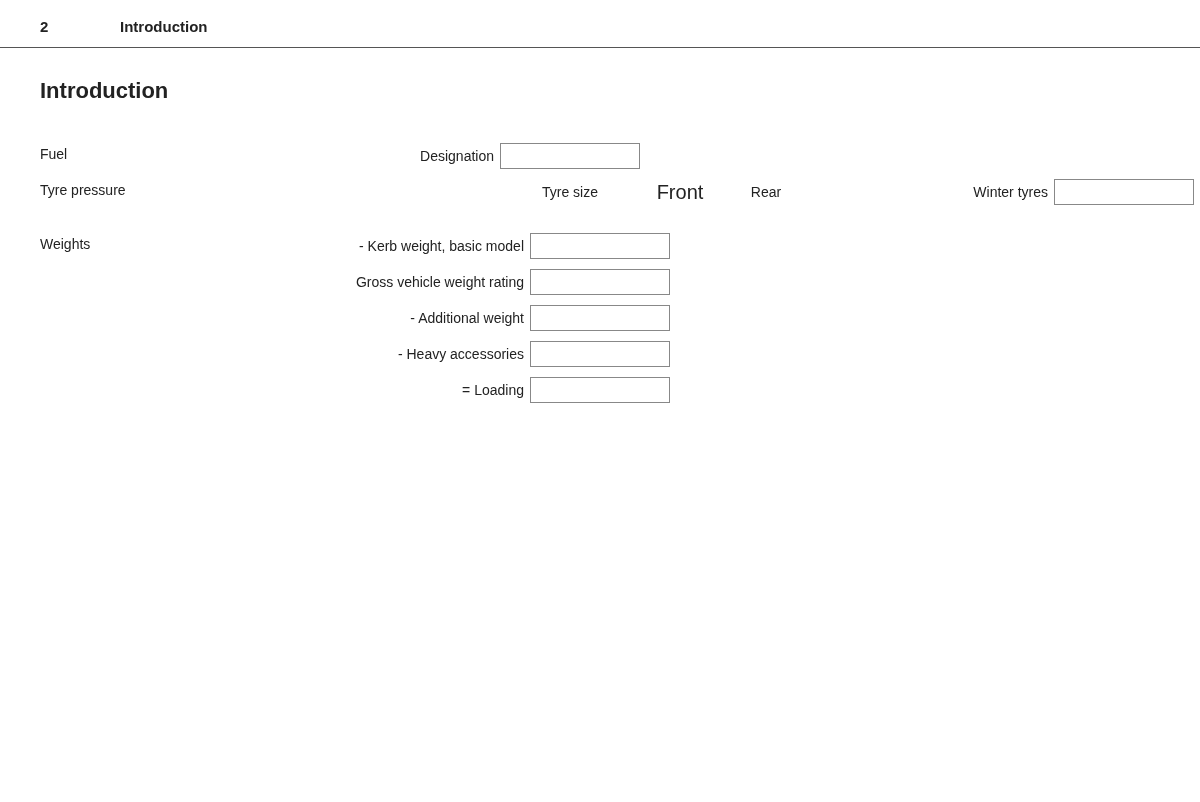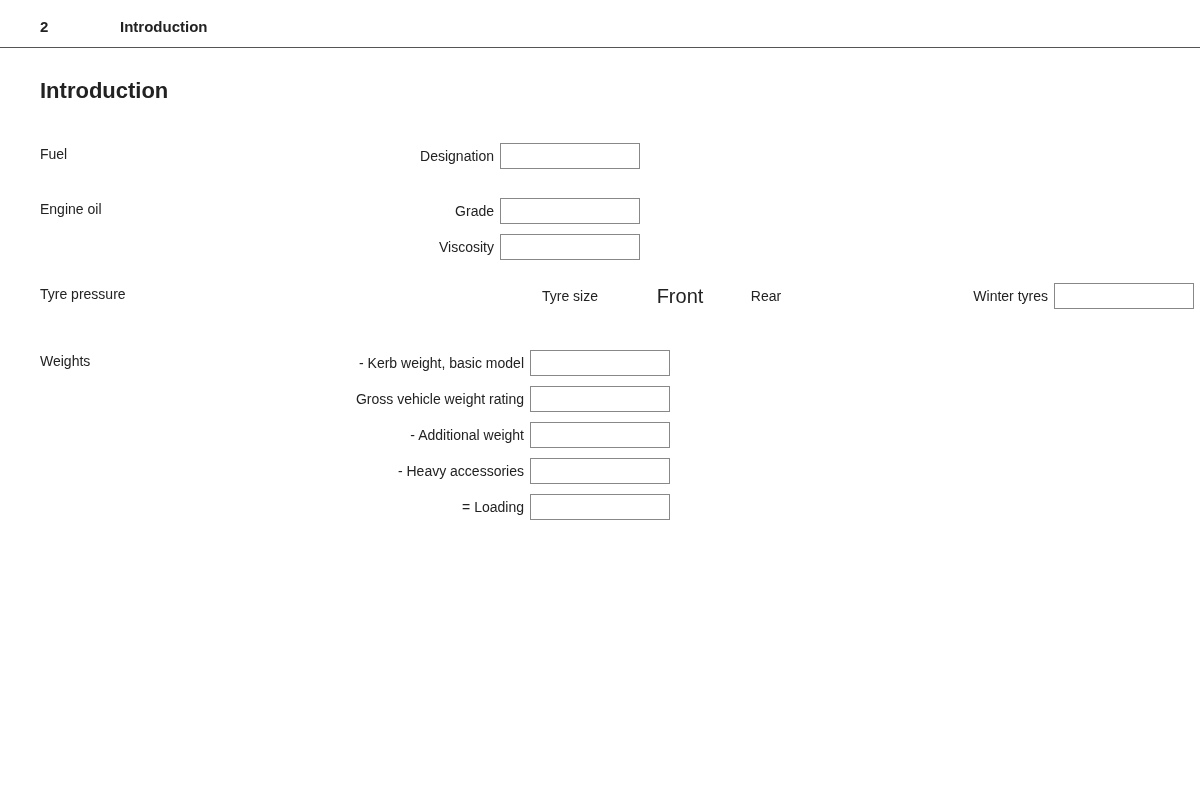--- a/index.html
+++ b/index.html
@@ -47,21 +47,21 @@
 
     .section-title {
       font-size: 22px;
       font-weight: bold;
       margin-bottom: 36px;
     }
 
     .form-area {
       display: flex;
       flex-direction: column;
-      gap: 13px;
+      gap: 0;
       justify-content: space-between;
     }
 
     .form-row {
       display: flex;
       align-items: flex-start;
       margin-bottom: 0;
       min-height: 36px;
     }
 
@@ -178,33 +178,20 @@
       <div class="form-row">
         <div class="left-label">Fuel</div>
         <div class="right-section">
           <div class="field-row">
             <span class="field-label" style="width:260px;">Designation</span>
             <input class="input-box input-main" type="text" style="">
           </div>
         </div>
       </div>
 
-      <div class="form-row" style="margin-top:6px;">
-        <div class="left-label">Engine oil</div>
-        <div class="right-section">
-          <div class="field-row">
-            <span class="field-label" style="width:260px;">Grade</span>
-            <input class="input-box input-main" type="text" style="">
-          </div>
-          <div class="field-row">
-            <span class="field-label" style="width:260px;">Viscosity</span>
-            <input class="input-box input-main" type="text" style="">
-          </div>
-        </div>
-      </div>
 
       <div class="form-row" style="">
         <div class="left-label">Tyre pressure</div>
         <div class="right-section tyre-section">
 
           <div class="tyre-cols-header" style="margin-bottom:4px; min-height:28px;">
             <span style="width:260px;"></span>
             <span class="col-tyre-size" style="width:140px; text-align:center;">Tyre size</span>
             <span style="width:12px;"></span>
             <span class="col-front" style="width:56px; text-align:center;">Front</span>

